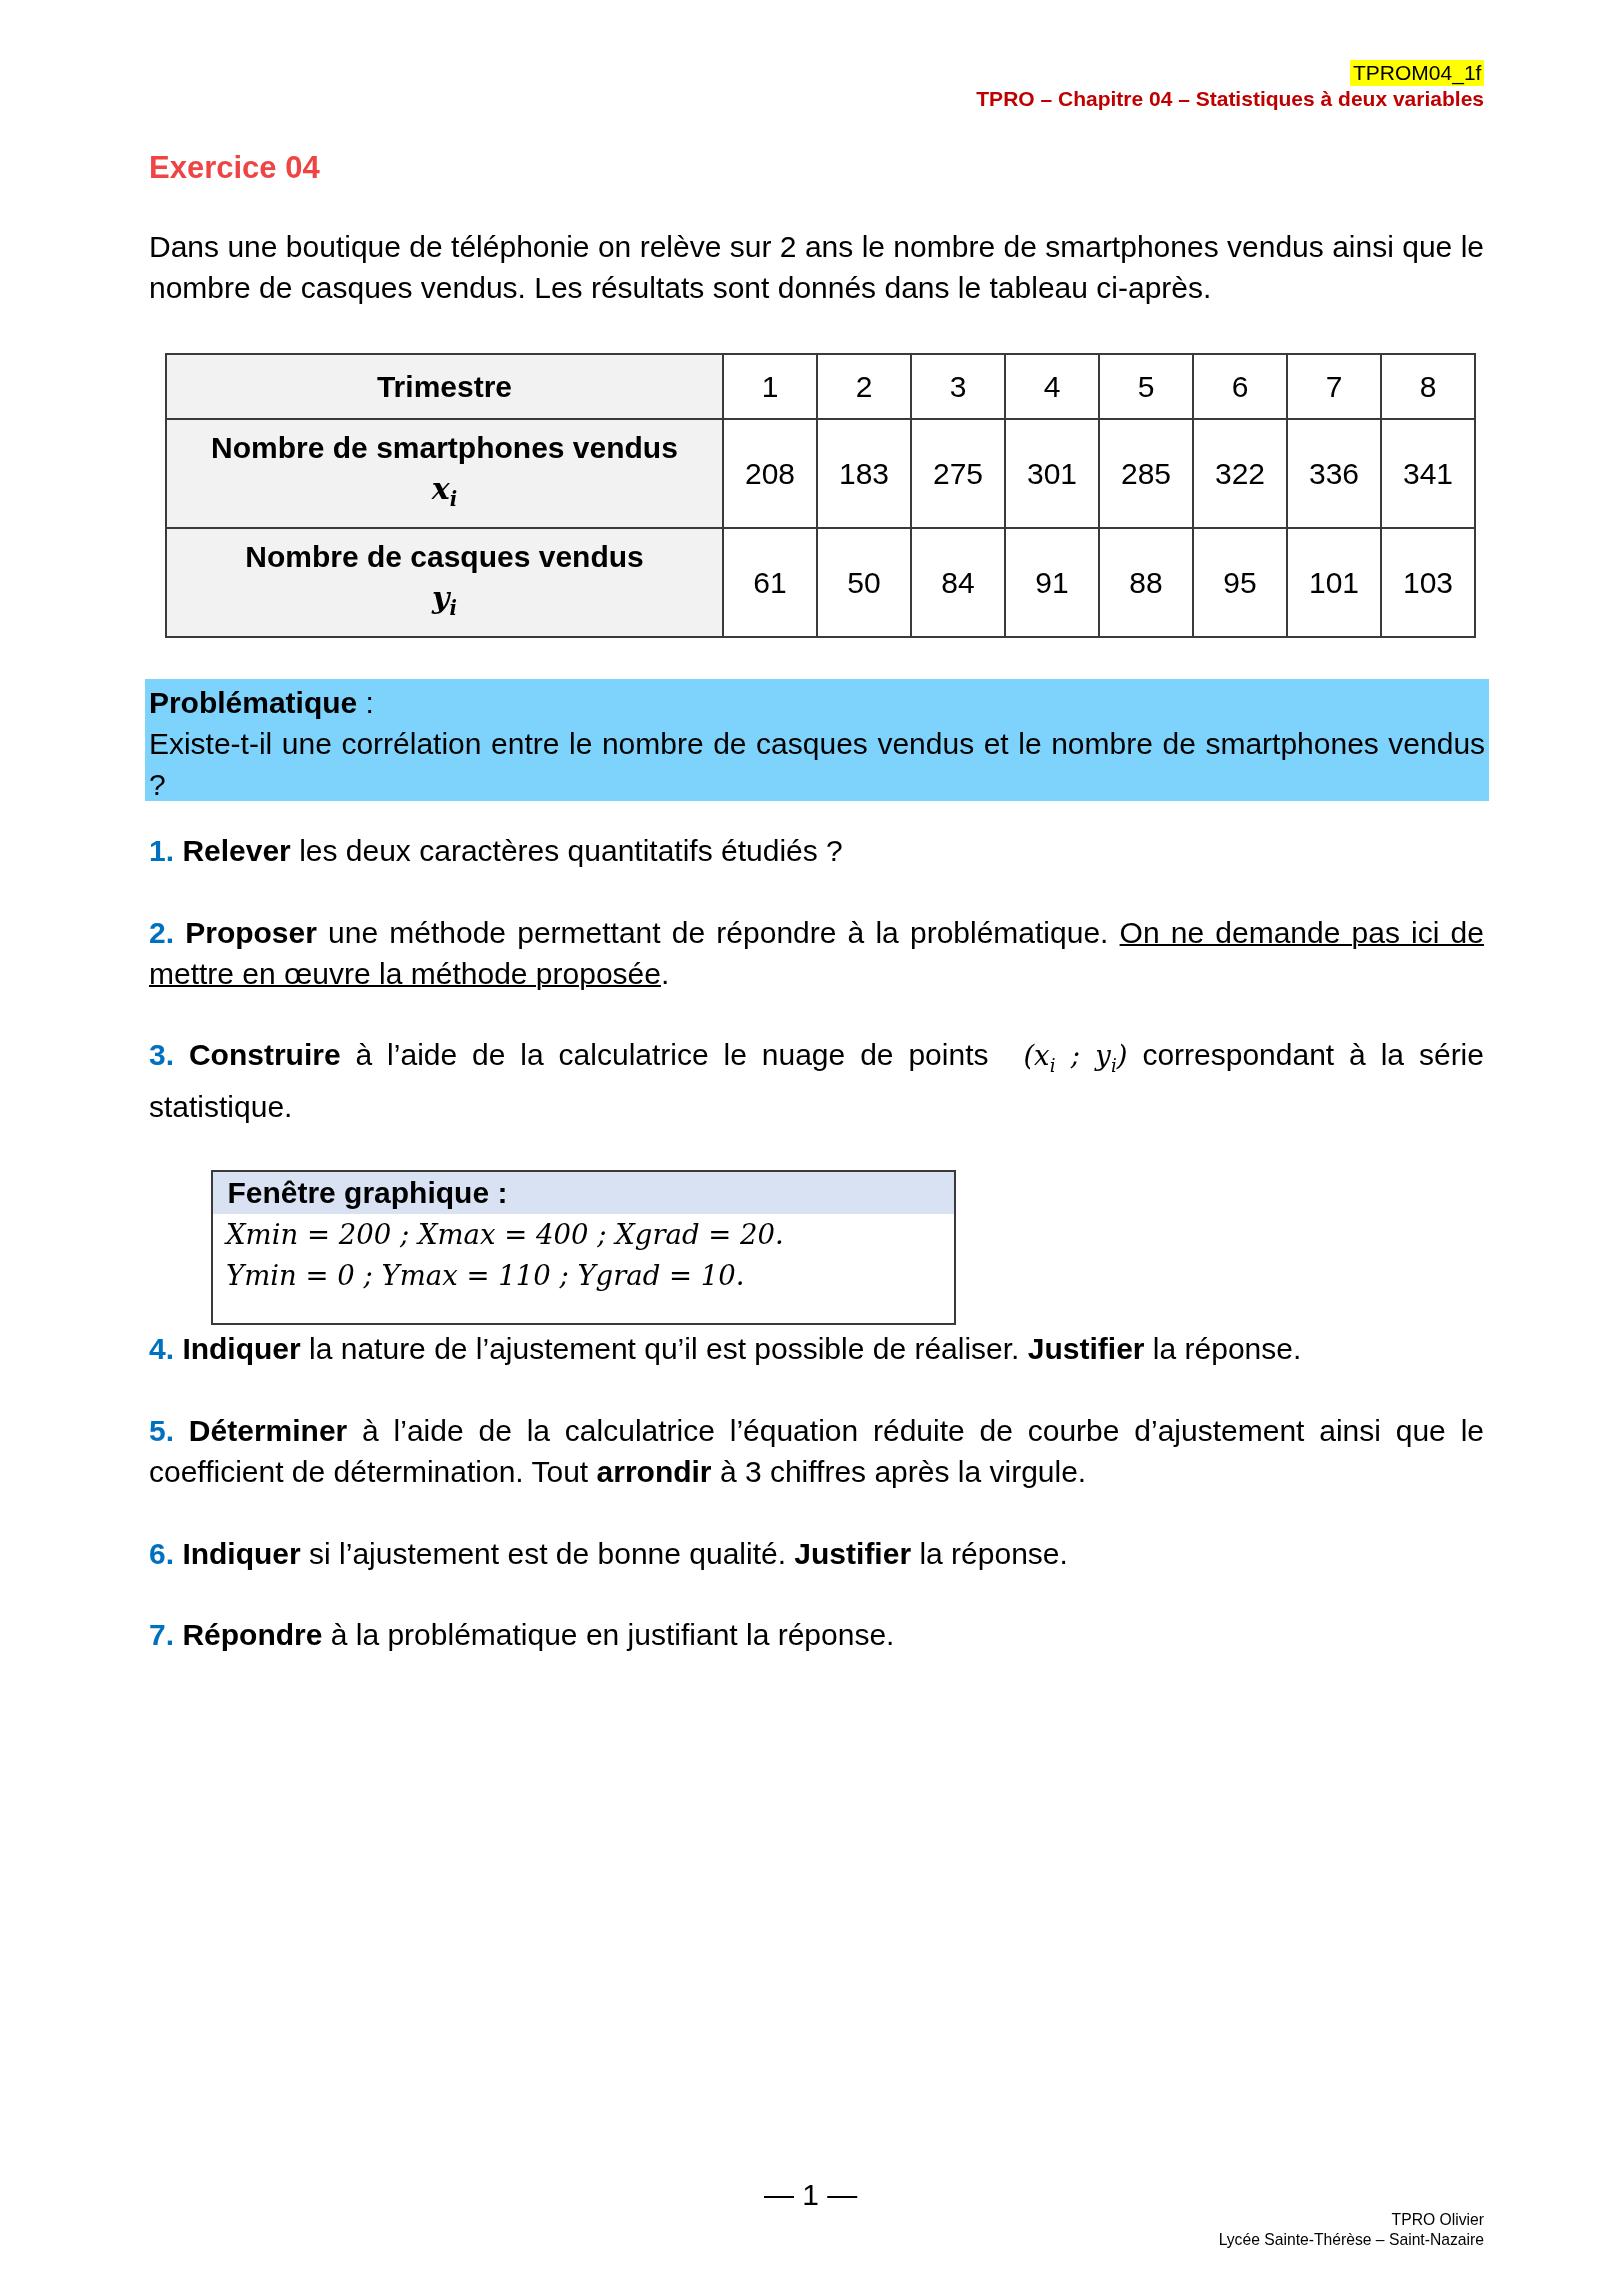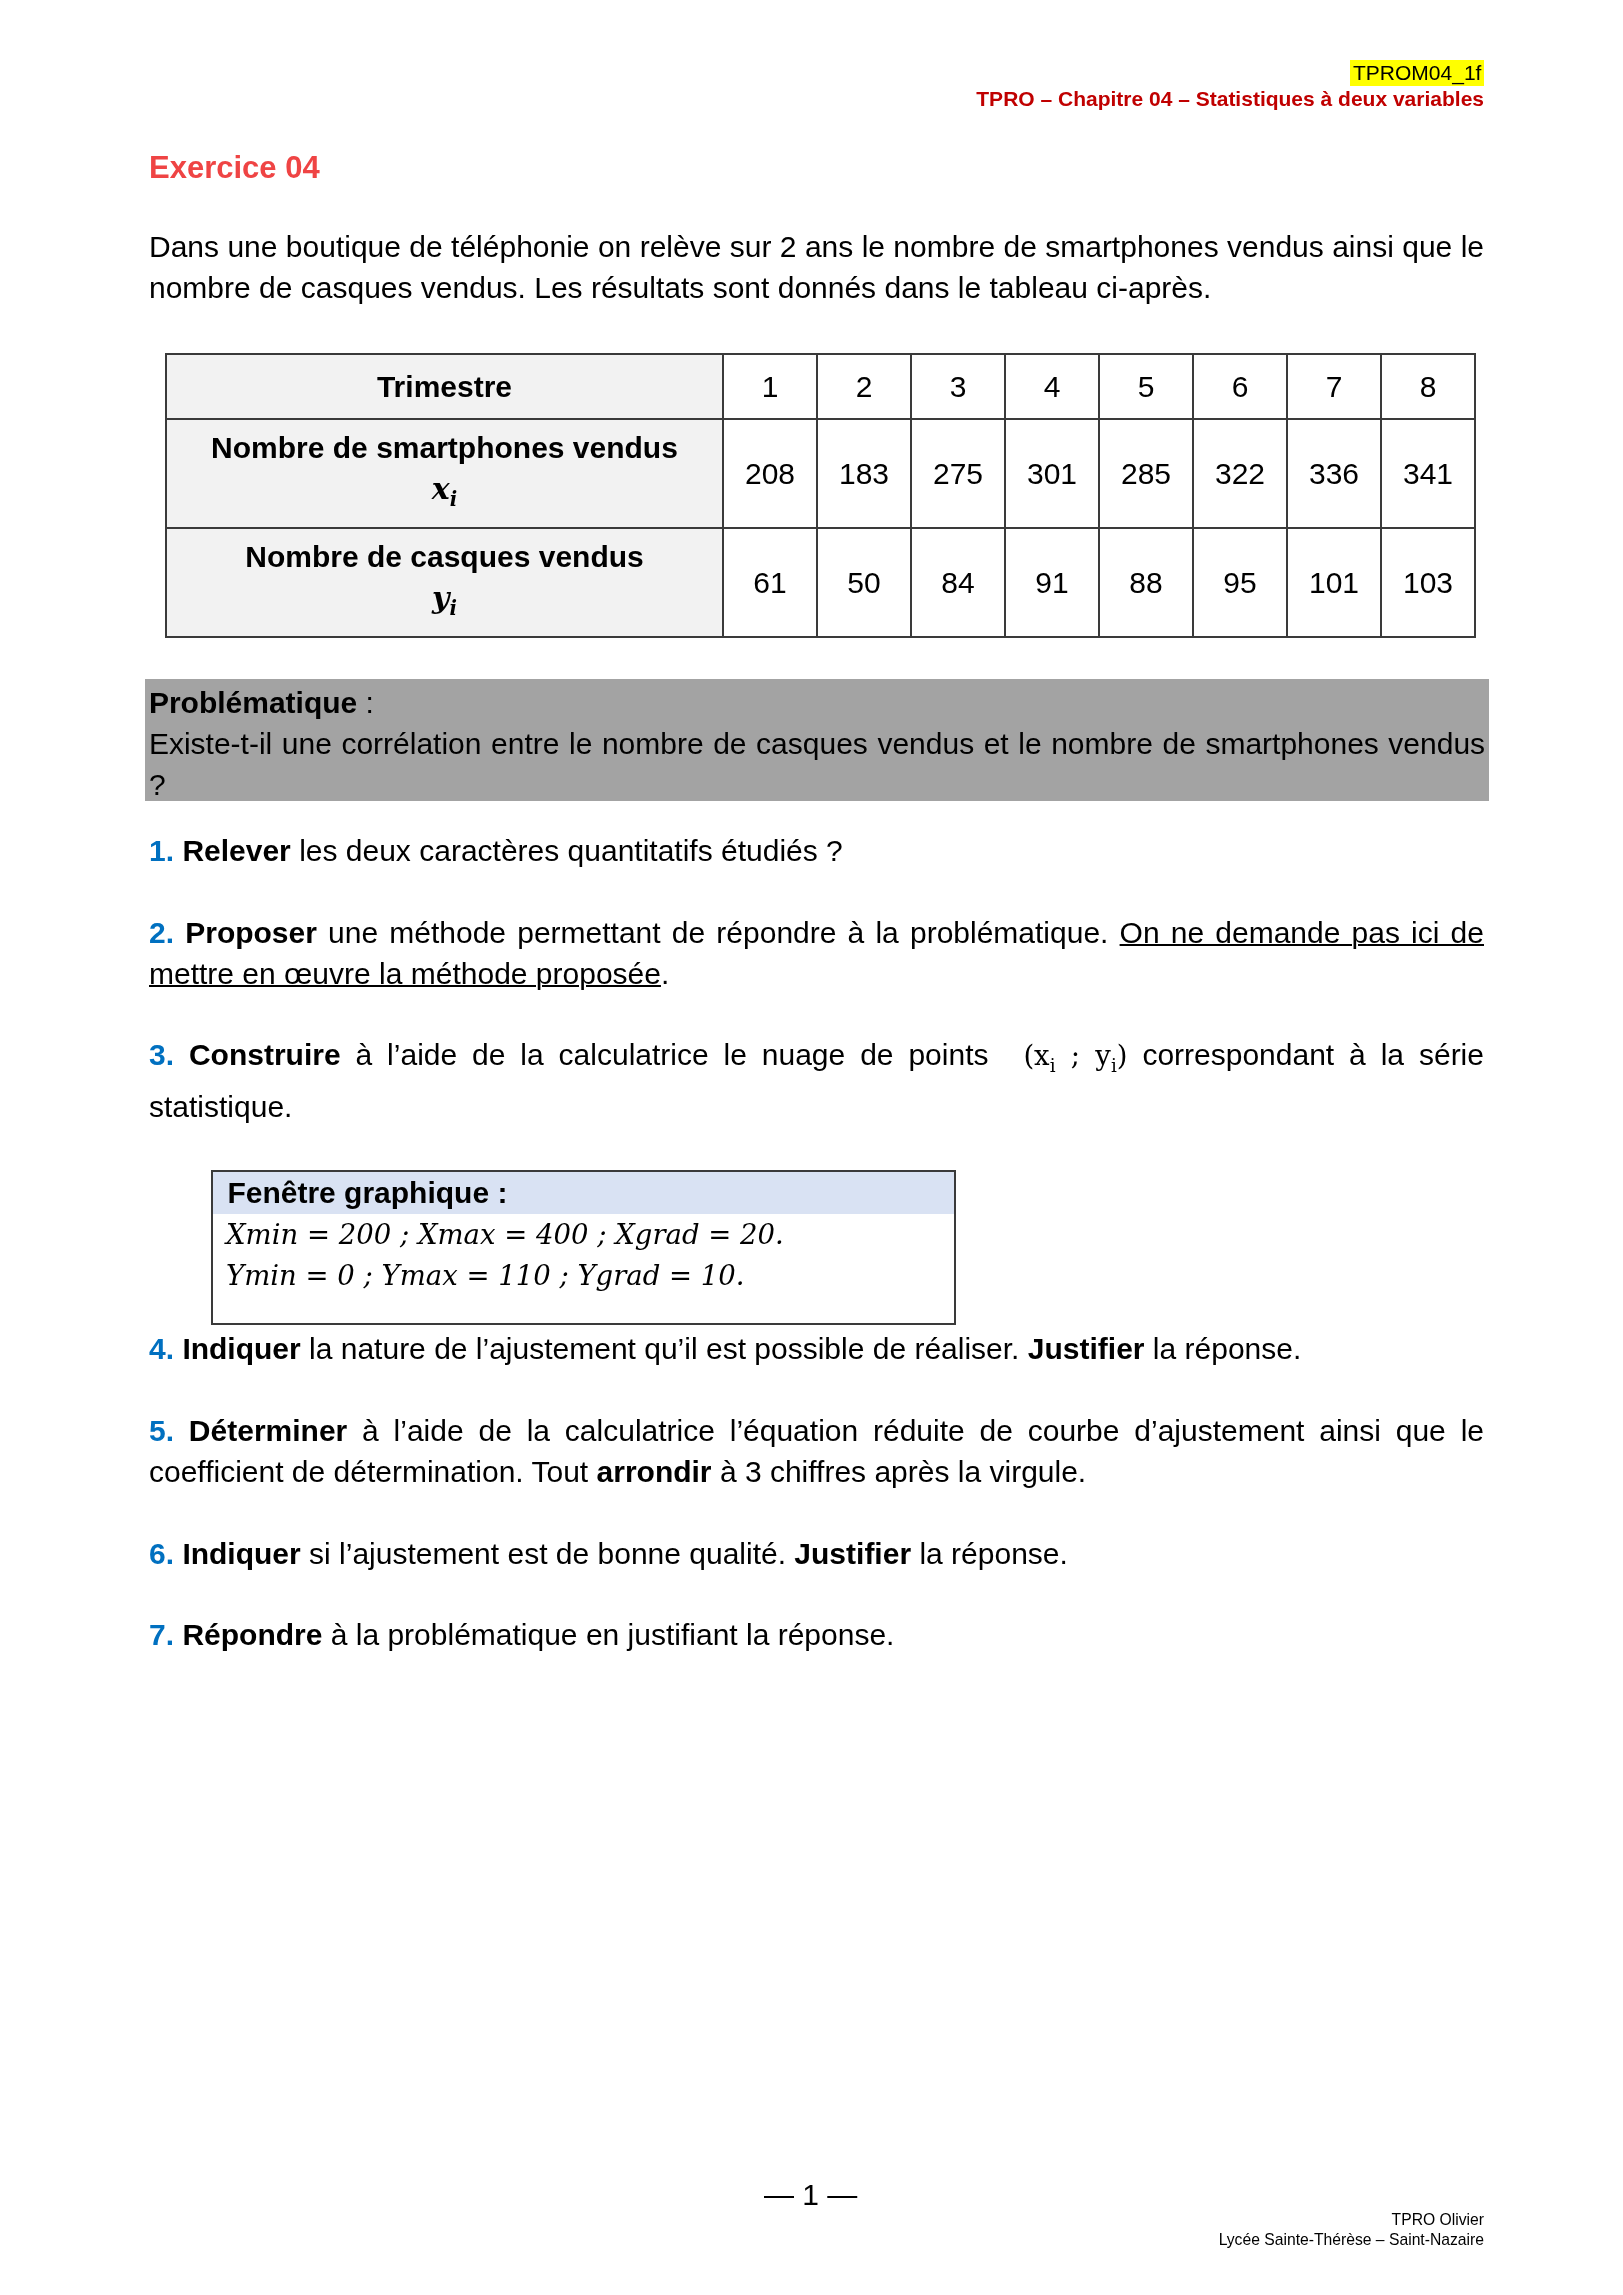--- a/index.html
+++ b/index.html
@@ -22,30 +22,30 @@
                font-size: 30px; }
   table.data td { border: 2px solid #3a3a3a; text-align: center; padding: 0; }
   table.data td.lbl { background: #f2f2f2; font-weight: bold; width: 555px; line-height: 41px; }
   table.data td.val { width: 92px; }
   table.data tr.r0 td { height: 63px; }
   table.data tr.r1 td, table.data tr.r2 td { height: 107px; }
   .mvar { font-family: "DejaVu Serif", serif; font-style: italic; font-weight: bold; }
   .mvar sub { font-size: 19.6px; }
 
   .prob { position: absolute; left: 145px; top: 679px; width: 1344px; height: 122px;
-          background: #a3a3a3; }
+          background: #7dd3fc; }
   .prob .inner { padding: 2.6px 3.9px; font-size: 30px; line-height: 41px; text-align: justify; text-align-last: left; }
   .prob .ttl { font-weight: bold; }
 
   .q { position: absolute; left: 149px; width: 1335px; font-size: 30px; line-height: 41px;
        text-align: justify; text-align-last: left; }
   .q .num { color: #0070c0; font-weight: bold; }
   .q b { font-weight: bold; }
   .q u { text-decoration: underline; text-decoration-thickness: 2px; }
-  .math { font-family: "DejaVu Serif", serif; font-size: 27.5px; margin-left: 20px; }
+  .math { font-family: "DejaVu Serif", serif; font-style: italic; font-size: 27.5px; margin-left: 20px; }
   .math sub { font-size: 18.3px; }
 
   .fen { position: absolute; left: 211px; top: 1170px; width: 745px; height: 155px;
          border: 2px solid #3a3a3a; box-sizing: border-box; }
   .fen .head { background: #d9e2f3; height: 42px; font-size: 30px; font-weight: bold;
                line-height: 42px; padding-left: 14.4px; }
   .fen .line { font-family: "DejaVu Serif", serif; font-style: italic; font-size: 27.5px;
                line-height: 41px; padding-left: 13px; }
 
   .pagenum { position: absolute; left: 764px; top: 2178px; font-size: 30px; }

